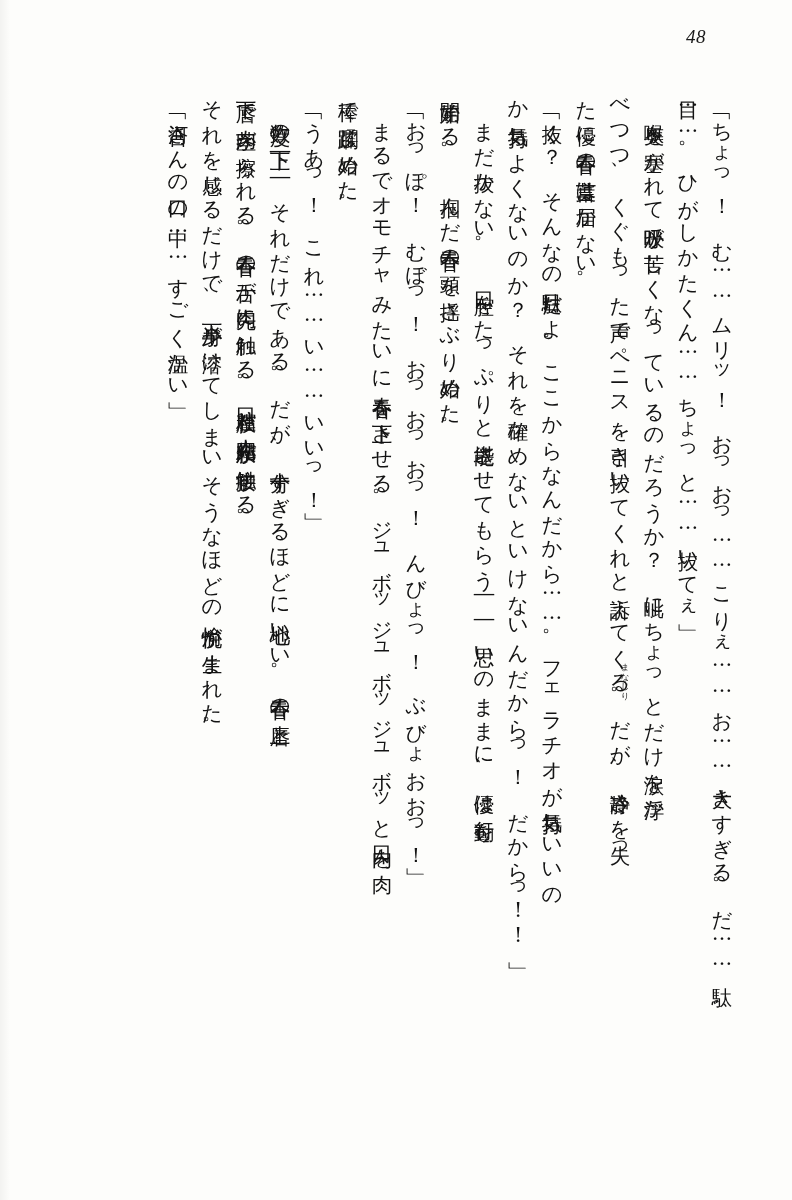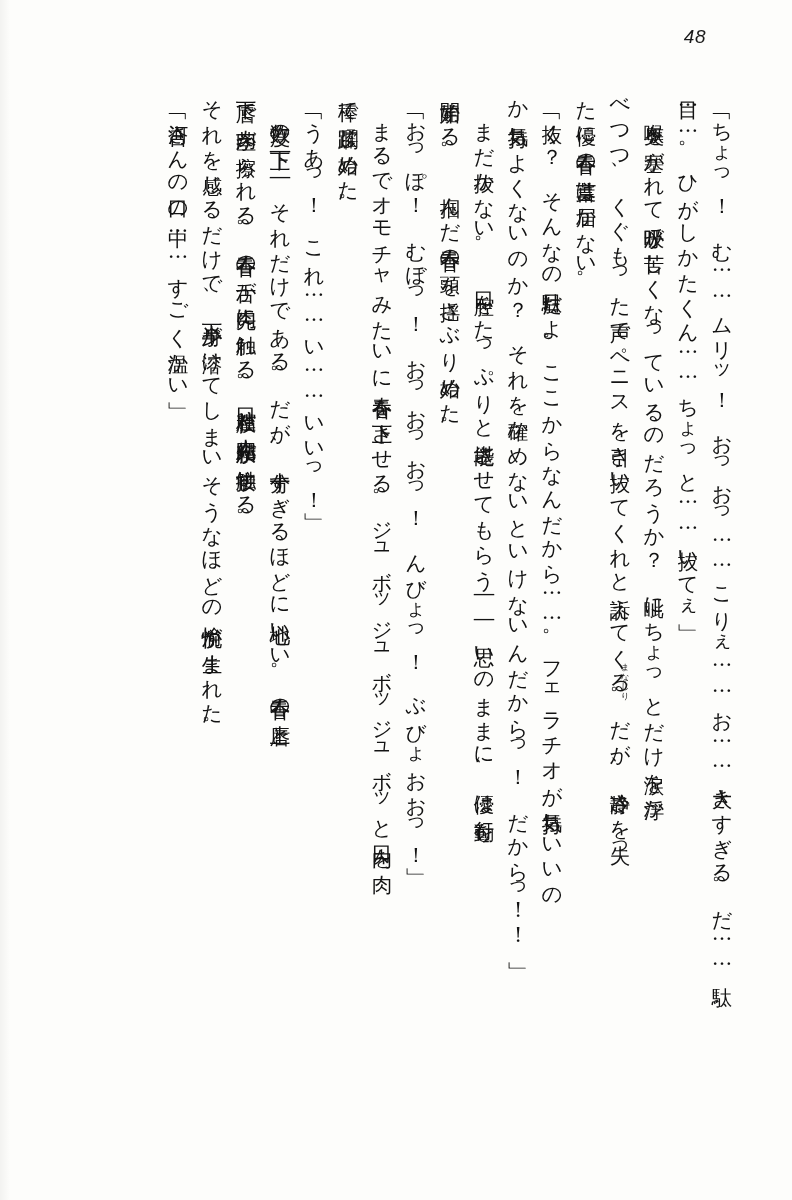--- a/index.html
+++ b/index.html
@@ -19,21 +19,21 @@
   .page {
     position: absolute;
     inset: 0;
     background: #fdfdfb;
   }
 
   .page-number {
     position: absolute;
     top: 26px;
     right: 86px;
-    font-family: Liberation Sans, sans-serif;
+    font-family: Liberation Serif, serif;
     font-style: italic;
     font-size: 19px;
     color: #1a1a1a;
     letter-spacing: 0.5px;
   }
 
   
   .body-text {
     position: absolute;
     top: 86px;

